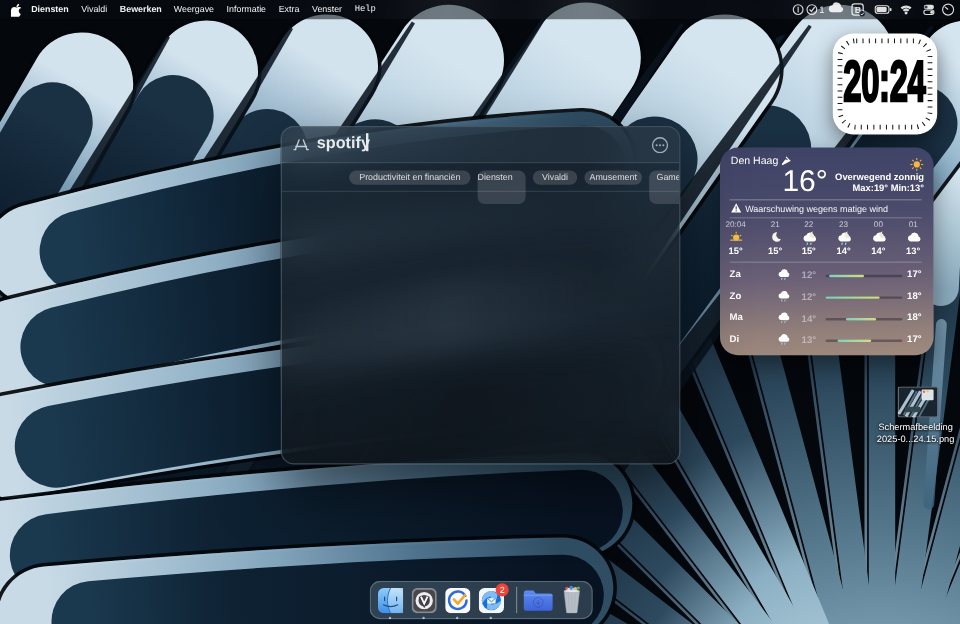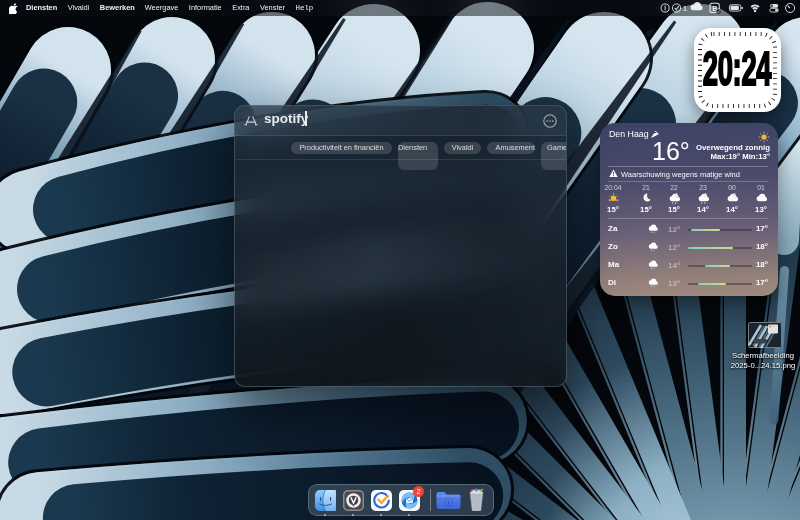--- a/index.html
+++ b/index.html
@@ -720,21 +720,21 @@
     <circle cx="7" cy="7" r="6.2" fill="none" stroke="#dfe6ec" stroke-width="1.1"></circle>
     <circle cx="4.2" cy="7" r="0.85" fill="#dfe6ec"></circle>
         <circle cx="7" cy="7" r="0.85" fill="#dfe6ec"></circle>
         <circle cx="9.8" cy="7" r="0.85" fill="#dfe6ec"></circle>
   </svg>
   <div style="position:absolute;left:0;top:29px;width:331px;height:1px;background:rgba(255,255,255,0.14);"></div>
   <div style="position:absolute;left:0;top:36px;width:331px;height:12px;margin-left:48px;">
         <div style="position:absolute;left:8px;top:0;height:12px;width:101px;border-radius:6px;background:rgba(255,255,255,0.15);color:rgba(255,255,255,0.8);font-size:7.4px;line-height:12px;text-align:center;white-space:nowrap;overflow:hidden;">Productiviteit en financiën</div>
         <div style="position:absolute;left:115px;top:0;height:28px;width:40px;border-radius:6px;background:rgba(255,255,255,0.15);color:rgba(255,255,255,0.8);font-size:7.4px;line-height:12px;text-align:left;white-space:nowrap;overflow:hidden;">Diensten</div>
         <div style="position:absolute;left:161px;top:0;height:12px;width:37px;border-radius:6px;background:rgba(255,255,255,0.15);color:rgba(255,255,255,0.8);font-size:7.4px;line-height:12px;text-align:center;white-space:nowrap;overflow:hidden;">Vivaldi</div>
-        <div style="position:absolute;left:204px;top:0;height:12px;width:48px;border-radius:6px;background:rgba(255,255,255,0.15);color:rgba(255,255,255,0.8);font-size:7.4px;line-height:12px;text-align:right;white-space:nowrap;overflow:hidden;">Amusement</div>
+        <div style="position:absolute;left:204px;top:0;height:12px;width:48px;border-radius:6px;background:rgba(255,255,255,0.15);color:rgba(255,255,255,0.8);font-size:7.4px;line-height:12px;text-align:center;white-space:nowrap;overflow:hidden;">Amusement</div>
         <div style="position:absolute;left:258px;top:0;height:28px;width:36px;border-radius:6px;background:rgba(255,255,255,0.15);color:rgba(255,255,255,0.8);font-size:7.4px;line-height:12px;text-align:center;white-space:nowrap;overflow:hidden;">Games</div>
         <div style="position:absolute;left:300px;top:0;height:12px;width:44px;border-radius:6px;background:rgba(255,255,255,0.15);color:rgba(255,255,255,0.8);font-size:7.4px;line-height:12px;text-align:center;white-space:nowrap;overflow:hidden;">Informatie</div>
       </div>
   <div style="position:absolute;left:0;top:53px;width:331px;height:1px;background:rgba(255,255,255,0.10);"></div>
   <div style="position:absolute;left:0;top:54px;width:331px;height:226px;background:linear-gradient(180deg,rgba(28,36,44,0.05) 0%,rgba(14,20,26,0.55) 80%,rgba(11,16,21,0.68) 100%);"></div>
   <div style="position:absolute;left:0;top:0;width:331px;height:29px;background:rgba(90,115,132,0.14);"></div>
   <div style="position:absolute;left:-20px;top:120px;width:400px;height:60px;background:linear-gradient(100deg,rgba(90,110,125,0) 0%,rgba(95,115,130,0.18) 40%,rgba(60,78,92,0.05) 70%);transform:rotate(-8deg);filter:blur(10px);"></div>
   <div style="position:absolute;left:-30px;top:200px;width:420px;height:70px;background:linear-gradient(100deg,rgba(15,22,28,0) 0%,rgba(13,19,25,0.5) 45%,rgba(30,42,52,0.12) 80%);transform:rotate(-7deg);filter:blur(12px);"></div>
   <div style="position:absolute;left:-20px;top:286px;width:420px;height:60px;background:linear-gradient(100deg,rgba(80,100,115,0) 10%,rgba(85,105,120,0.14) 50%,rgba(18,26,33,0.3) 85%);transform:rotate(-7deg);filter:blur(11px);"></div>
 </div>

